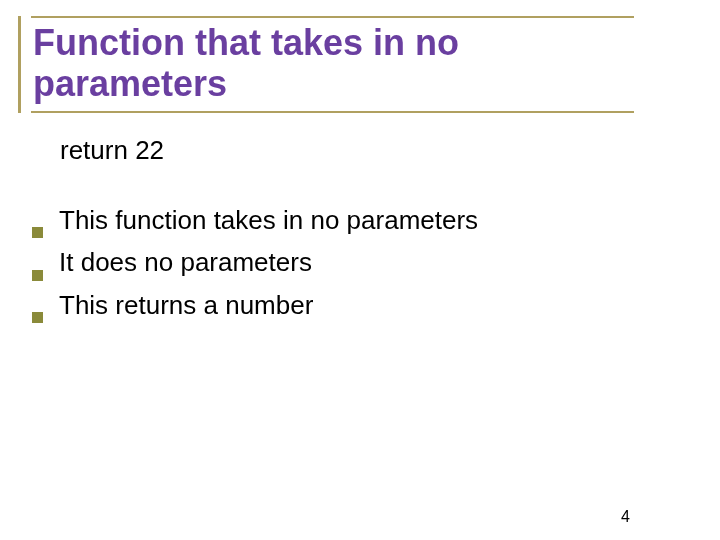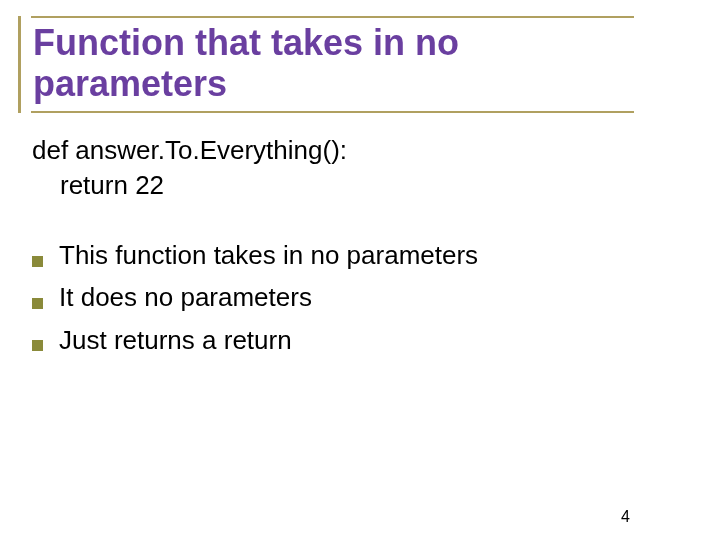--- a/index.html
+++ b/index.html
@@ -41,21 +41,21 @@
     margin-bottom: 34px;
   }
   .code .ind { padding-left: 28px; display: inline-block; }
   .bullets {
     list-style: none;
     font-size: 26px;
     line-height: 1.4;
   }
   .bullets li {
     display: flex;
-    align-items: center;
+    align-items: flex-end;
     margin-bottom: 6px;
   }
   .sq {
     width: 11px;
     height: 11px;
     background: #8a8a3a;
     margin-top: 12px;
     margin-right: 16px;
     flex-shrink: 0;
   }
@@ -72,34 +72,33 @@
 
 <div class="slide">
   <div class="title-wrap">
     <div class="title-rule"></div>
     <div class="title">Function that takes in no parameters</div>
     <div class="title-under"></div>
   </div>
 
   <div class="body">
     <div class="code">
-      <div>def answer.To.Everything():</div>
       <div><span class="ind">return 22</span></div>
     </div>
 
     <ul class="bullets">
       <li>
         <span class="sq"></span>
         <span>This function takes in no parameters</span>
       </li>
       <li>
         <span class="sq"></span>
         <span>It does no parameters</span>
       </li>
       <li>
         <span class="sq"></span>
-        <span>Just returns a return</span>
+        <span>This returns a number</span>
       </li>
     </ul>
   </div>
 
   <div class="pagenum">4</div>
 </div>
 
 </body></html>

